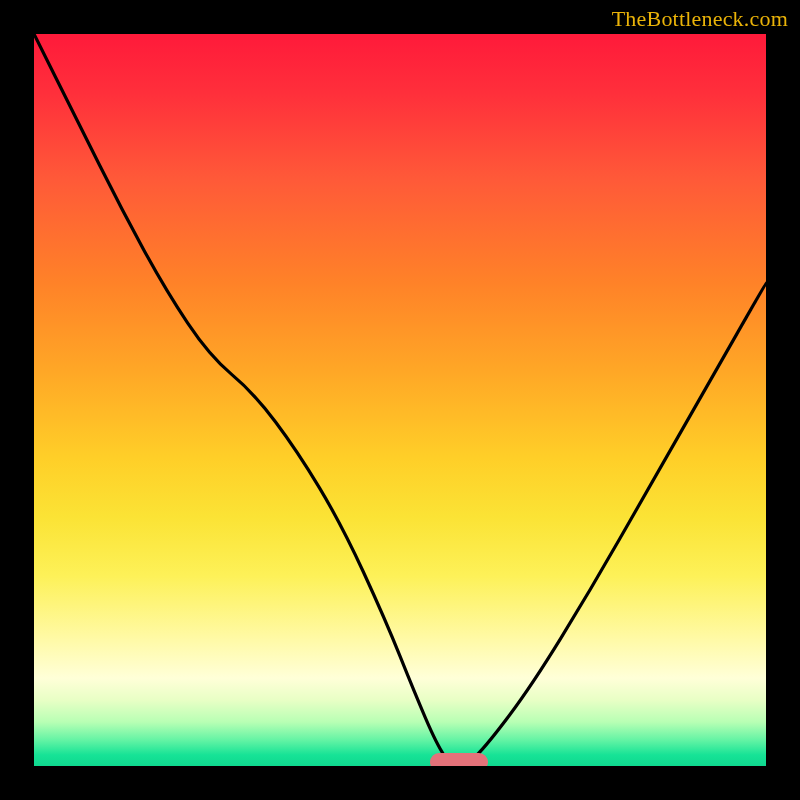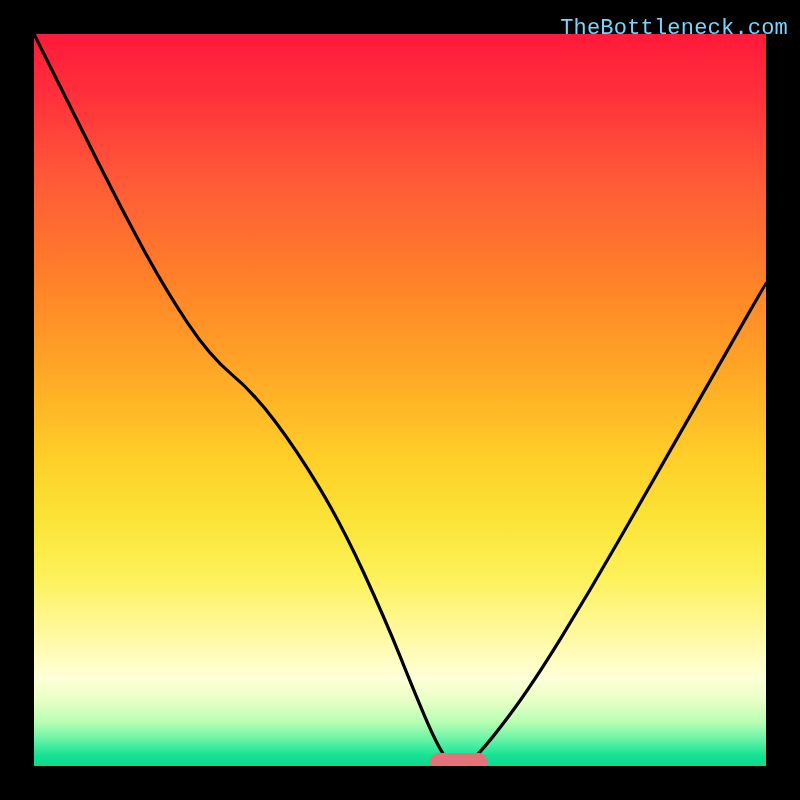--- a/index.html
+++ b/index.html
@@ -11,24 +11,24 @@
     overflow: hidden;
   }
   .container {
     position: relative;
     width: 800px;
     height: 800px;
     background: #000;
   }
   .watermark {
     position: absolute;
-    top: 16px;
+    top: 6px;
     right: 12px;
-    color: #7dd3fc;
-    font-family: Liberation Mono, monospace;
+    color: #eab308;
+    font-family: Liberation Serif, serif;
     font-size: 22px;
     letter-spacing: 0.2px;
     z-index: 6;
   }
   .plot-area {
     position: absolute;
     left: 34px;
     top: 34px;
     width: 732px;
     height: 732px;

